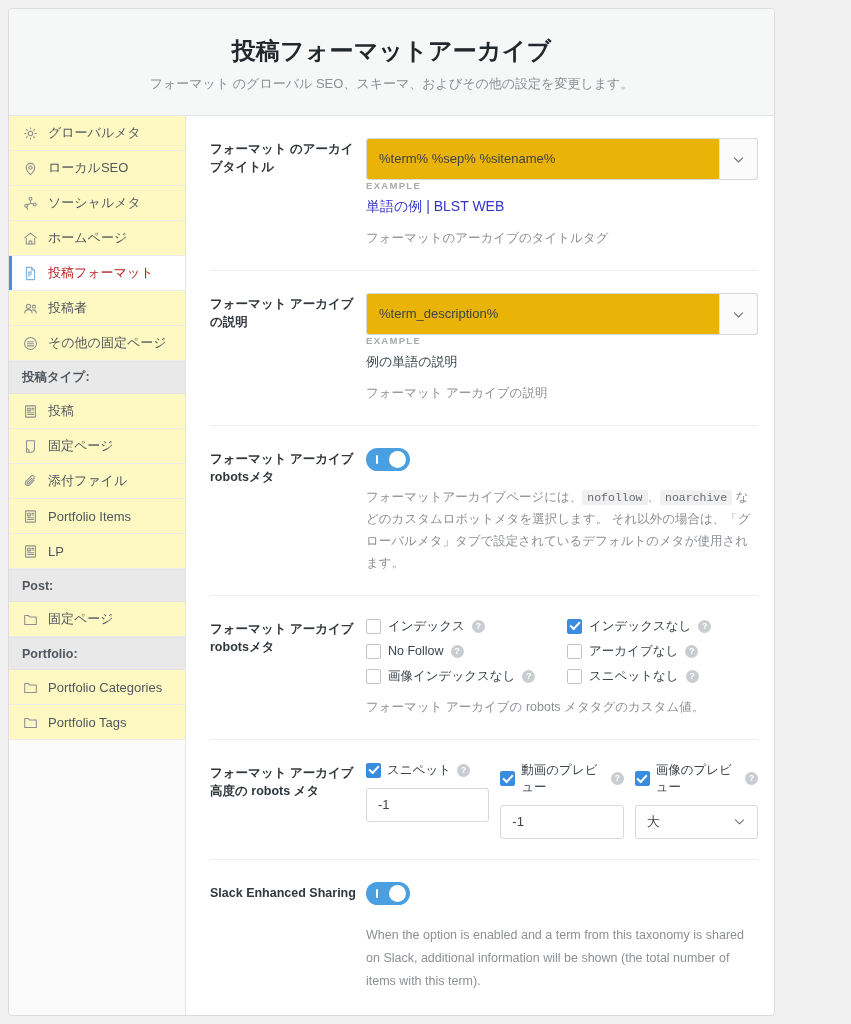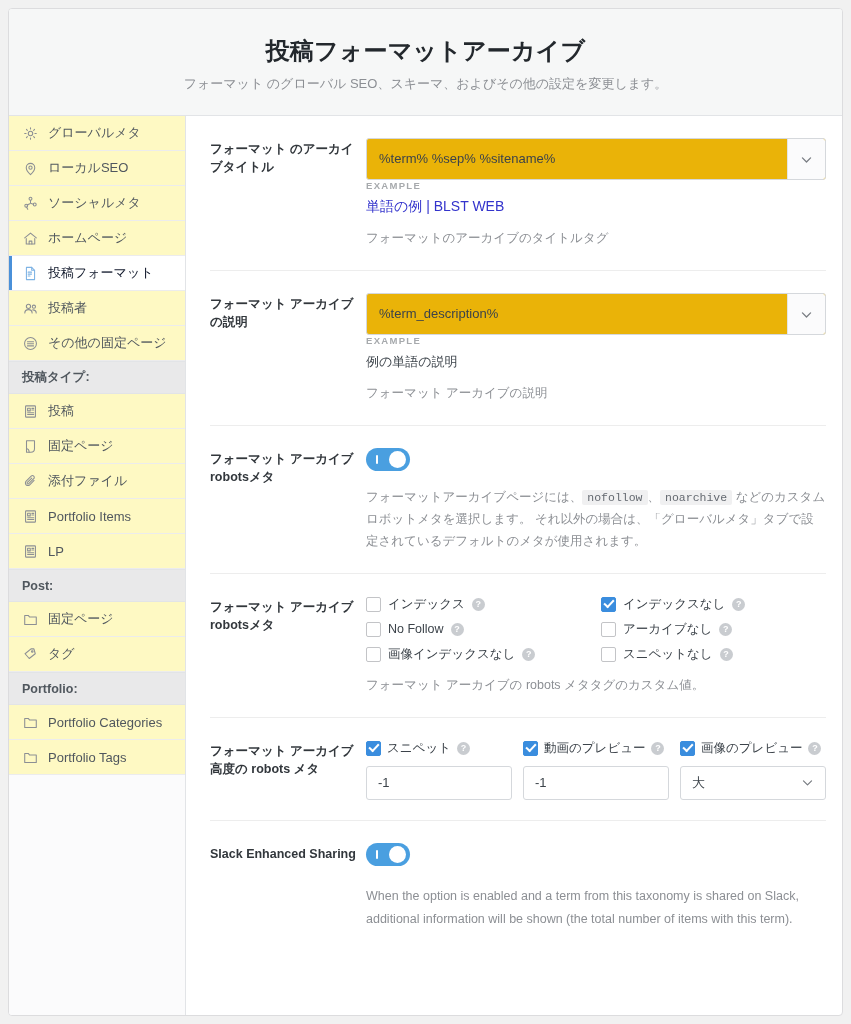--- a/index.html
+++ b/index.html
@@ -12,21 +12,21 @@
   }
   .app {
     position: relative;
     width: 851px; height: 1024px;
     background: #f1f1f1;
     overflow: hidden;
   }
   .panel {
     position: absolute;
     left: 8px; top: 8px;
-    width: 835px; height: 1008px;
+    width: 767px; height: 1008px;
     background: #ffffff;
     border: 1px solid #dcdcde;
     border-radius: 4px;
     overflow: hidden;
     display: flex;
     flex-direction: column;
   }
   
   .header {
     background: #f6f7f7;
@@ -69,21 +69,21 @@
     padding: 0 10px 0 13px;
     border-bottom: 1px solid #ececed;
     font-size: 13px;
     color: #50575e;
     cursor: pointer;
     position: relative;
     background: #fef9c3;
   }
   .nav-item.active {
     background: #ffffff;
-    color: #0f172a;
+    color: #b91c1c;
     font-weight: normal;
   }
   .nav-item.active::before {
     content: "";
     position: absolute;
     left: 0; top: 0; bottom: 0;
     width: 3px;
     background: #4a90d9;
   }
   .nav-item .ico { flex: 0 0 17px; width: 17px; height: 17px; display:block; }
@@ -468,29 +468,20 @@
           <div class="nav-head">
             <span>Post:</span>
           </div>
           <div class="nav-item">
             <span class="ico">
               <svg viewBox="0 0 20 20" fill="none" stroke="#8c8f94" stroke-width="1.25" stroke-linecap="round" stroke-linejoin="round">
                 <path d="M3.2 15.8V5.2h4.1l1.5 1.8h8v8.8z"></path>
               </svg>
             </span>
             <span class="lbl">固定ページ</span>
-          </div>
-          <div class="nav-item">
-            <span class="ico">
-              <svg viewBox="0 0 20 20" fill="none" stroke="#8c8f94" stroke-width="1.25" stroke-linecap="round" stroke-linejoin="round">
-                <path d="M10.6 3.4L3.6 9.1l4.9 5.6 7.1-5.6-1.6-5.7z"></path>
-                <circle cx="12.1" cy="6.4" r="0.9"></circle>
-              </svg>
-            </span>
-            <span class="lbl">タグ</span>
           </div>
           <div class="nav-head">
             <span>Portfolio:</span>
           </div>
           <div class="nav-item">
             <span class="ico">
               <svg viewBox="0 0 20 20" fill="none" stroke="#8c8f94" stroke-width="1.25" stroke-linecap="round" stroke-linejoin="round">
                 <path d="M3.2 15.8V5.2h4.1l1.5 1.8h8v8.8z"></path>
               </svg>
             </span>

